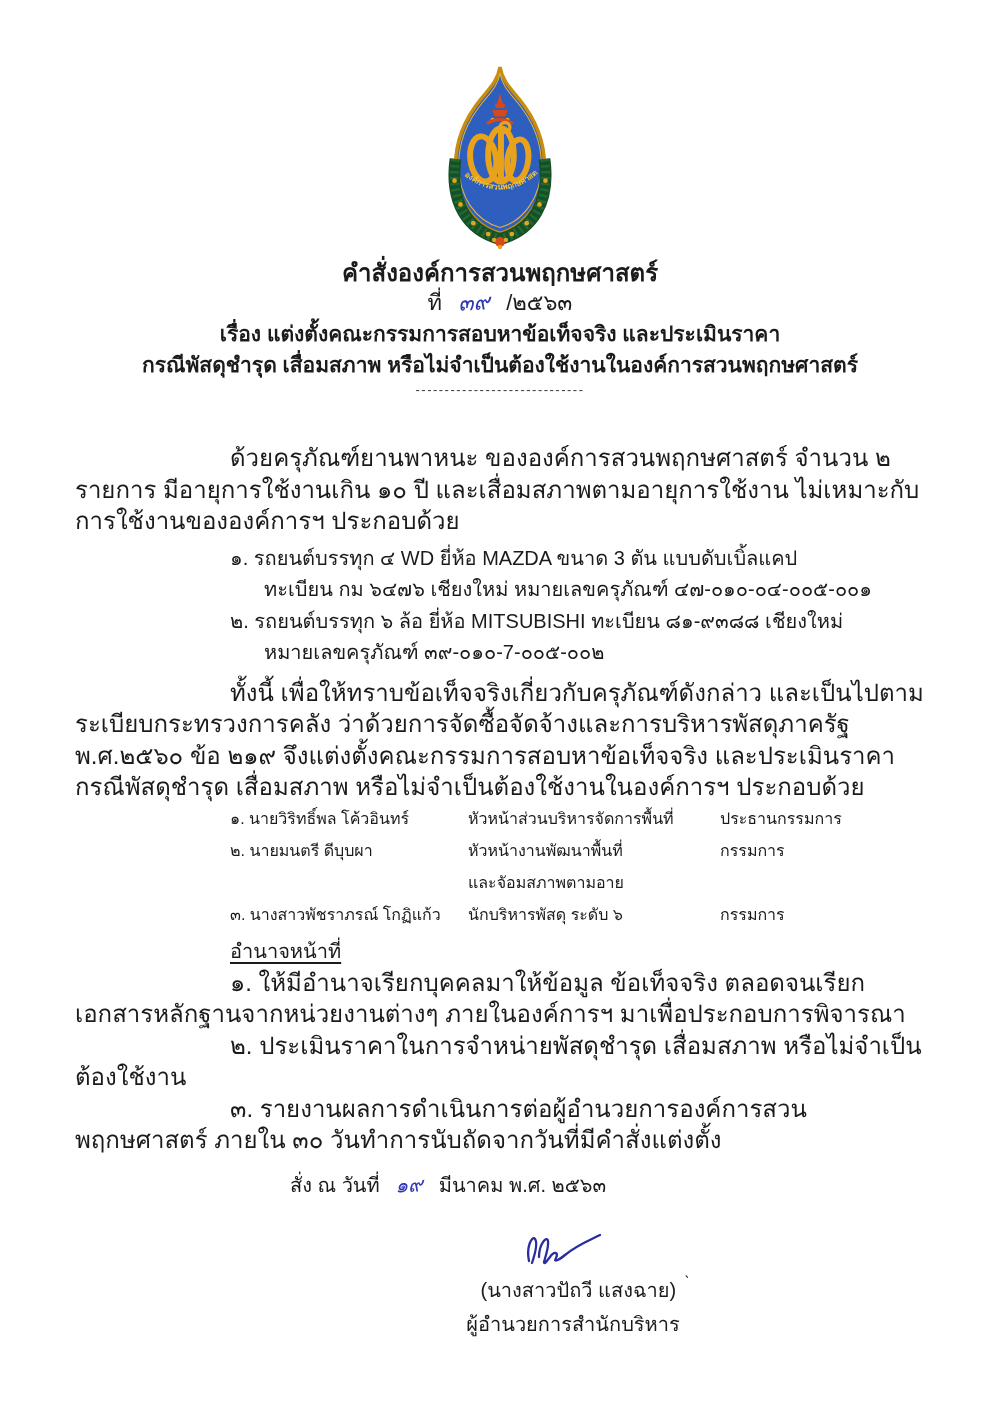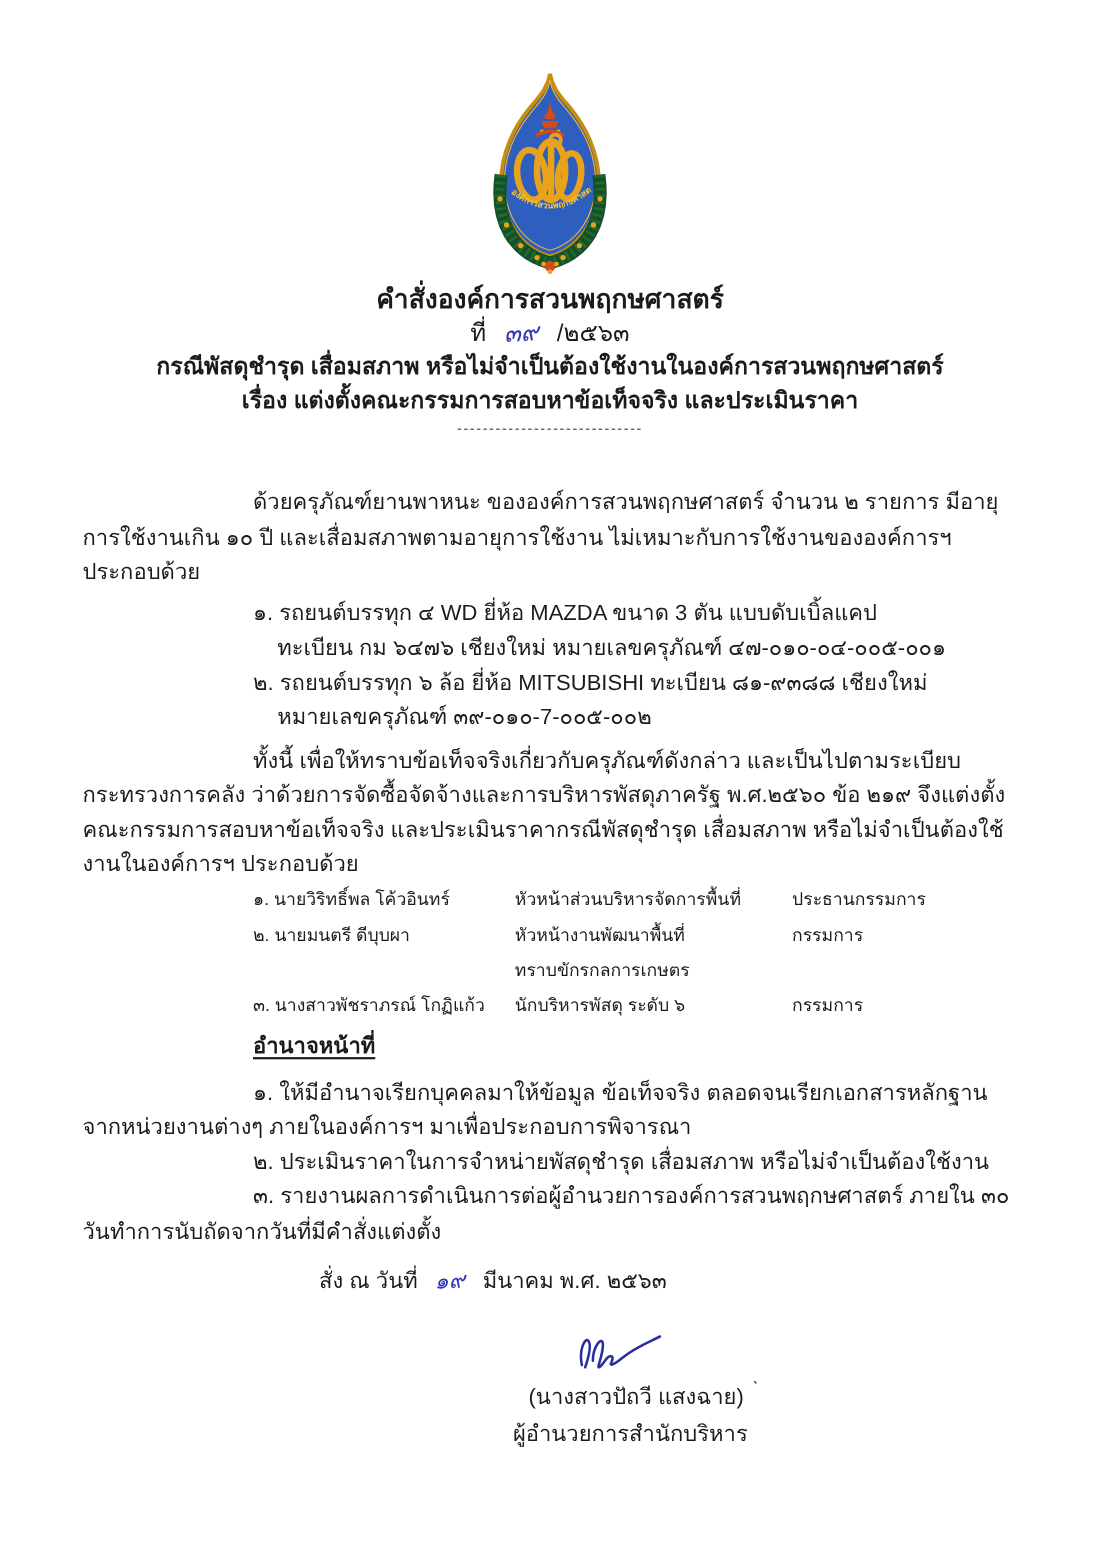--- a/index.html
+++ b/index.html
@@ -20,30 +20,30 @@
   .hand{
     color:#3237b5;
     font-style:italic;
     display:inline-block;
     transform:rotate(-3deg);
     padding:0 10px;
     font-size:1.02em;
   }
   .subject{text-align:center;font-weight:bold;font-size:21px;line-height:31px;}
   .divider{text-align:center;font-size:13px;letter-spacing:1.5px;color:#3a3a3a;margin-top:2px;line-height:16px;}
-  .para{font-size:20px;line-height:31.5px;text-indent:155px;margin:0;}
+  .para{font-size:24px;line-height:31.5px;text-indent:155px;margin:0;}
   .para-first{margin-top:44px;}
   .vehicles{margin:6px 0 0 155px;font-size:20px;line-height:31.5px;}
   .v-line1{white-space:nowrap;}
-  .v-line2{margin-left:22px;white-space:nowrap;}
+  .v-line2{margin-left:34px;white-space:nowrap;}
   .para-second{margin-top:8px;}
   .committee{margin-left:155px;font-size:16px;line-height:32px;}
   .c-row{display:grid;grid-template-columns:238px 252px 1fr;}
   .c-pos2:empty{display:none;}
-  .duties-h{margin:4px 0 12px 155px;font-size:20px;font-weight:bold;line-height:32px;
+  .duties-h{margin:4px 0 0 155px;font-size:20px;font-weight:normal;line-height:32px;
     text-decoration:underline;text-underline-offset:4px;}
   .date-line{margin:14px 0 0 215px;font-size:20px;line-height:30px;}
   .sign-block{width:320px;margin:24px 0 16px 350px;text-align:center;font-size:20px;line-height:33px;}
   .sig-wrap{height:50px;transform:translateX(-22px);}
   .tick{display:inline-block;position:relative;top:-9px;margin-left:8px;font-size:16px;color:#222;}
   .signer-title{transform:translateX(-12px);}
 </style>
 </head>
 <body>
 
@@ -103,22 +103,22 @@
   </div>
 
   <div class="doc-title">คำสั่งองค์การสวนพฤกษศาสตร์</div>
 
   <div class="doc-number">
     <span>ที่</span>
     <span class="hand">๓๙</span>
     <span>/๒๕๖๓</span>
   </div>
 
+  <div class="subject">เรื่อง  แต่งตั้งคณะกรรมการสอบหาข้อเท็จจริง และประเมินราคา</div>
   <div class="subject">กรณีพัสดุชำรุด เสื่อมสภาพ หรือไม่จำเป็นต้องใช้งานในองค์การสวนพฤกษศาสตร์</div>
-  <div class="subject">เรื่อง  แต่งตั้งคณะกรรมการสอบหาข้อเท็จจริง และประเมินราคา</div>
   <div class="divider">-----------------------------</div>
 
   <p class="para para-first">ด้วยครุภัณฑ์ยานพาหนะ ขององค์การสวนพฤกษศาสตร์ จำนวน ๒ รายการ มีอายุการใช้งานเกิน ๑๐ ปี และเสื่อมสภาพตามอายุการใช้งาน ไม่เหมาะกับการใช้งานขององค์การฯ ประกอบด้วย</p>
 
   <div class="vehicles">
     <div>
       <div class="v-line1"><span>๑.</span> <span>รถยนต์บรรทุก ๔ WD ยี่ห้อ MAZDA ขนาด 3 ตัน แบบดับเบิ้ลแคป</span></div>
       <div class="v-line2">ทะเบียน กม ๖๔๗๖ เชียงใหม่ หมายเลขครุภัณฑ์ ๔๗-๐๑๐-๐๔-๐๐๕-๐๐๑</div>
     </div>
     <div>
@@ -135,21 +135,21 @@
       <div>
         <div>หัวหน้าส่วนบริหารจัดการพื้นที่</div>
 
       </div>
       <div>ประธานกรรมการ</div>
     </div>
     <div class="c-row">
       <div><span>๒.</span> <span>นายมนตรี ดีบุบผา</span></div>
       <div>
         <div>หัวหน้างานพัฒนาพื้นที่</div>
-        <div class="c-pos2">ทราบขักรกลการเกษตร</div>
+        <div class="c-pos2">และจัอมสภาพตามอาย</div>
       </div>
       <div>กรรมการ</div>
     </div>
     <div class="c-row">
       <div><span>๓.</span> <span>นางสาวพัชราภรณ์ โกฏิแก้ว</span></div>
       <div>
         <div>นักบริหารพัสดุ ระดับ ๖</div>
 
       </div>
       <div>กรรมการ</div>

